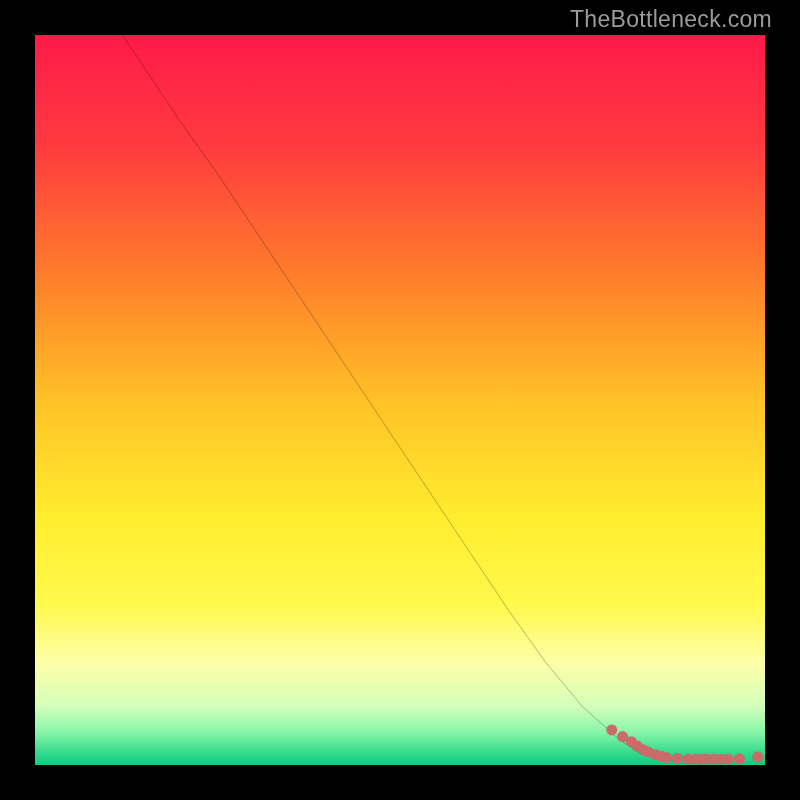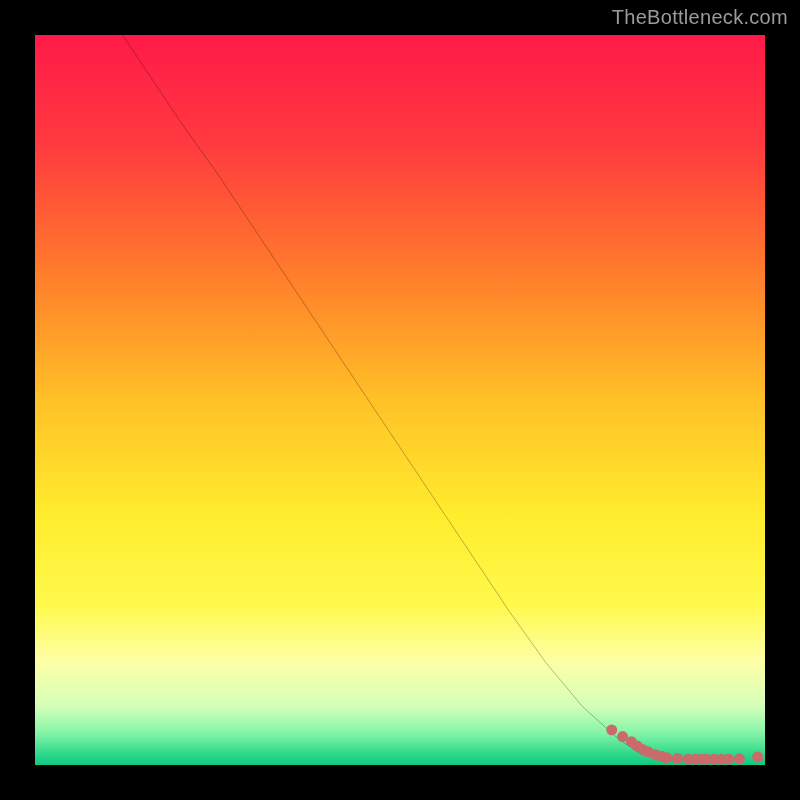--- a/index.html
+++ b/index.html
@@ -32,23 +32,23 @@
     position: absolute;
     left: 0;
     top: 0;
     width: 100%;
     height: 100%;
     pointer-events: none;
   }
   .watermark {
     position: absolute;
     top: 6px;
-    right: 12px;
+    right: 28px;
     color: #9b9b9b;
-    font-size: 20px;
+    font-size: 23px;
     font-weight: 500;
     letter-spacing: 0.3px;
   }
 </style>
 </head>
 <body>
 
 <div class="stage">
 
   <div class="plot-area">

